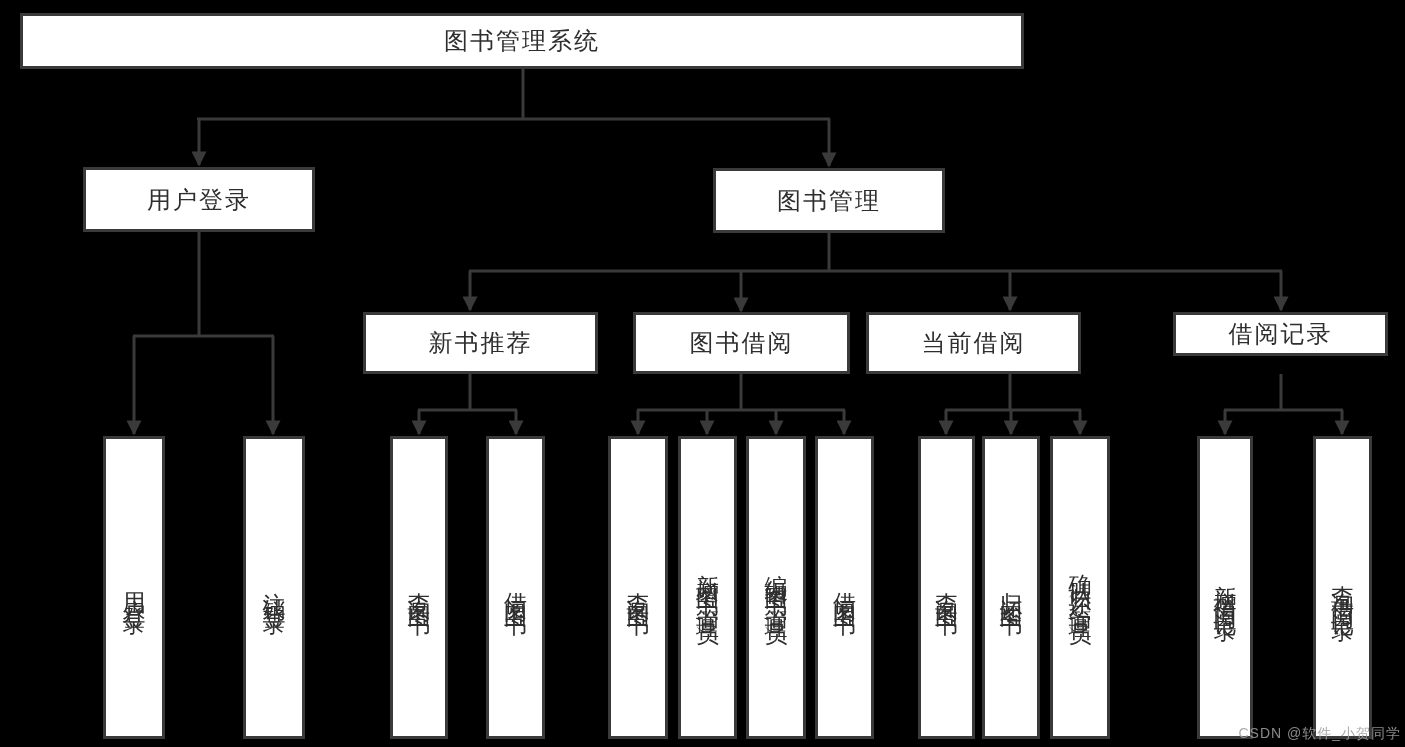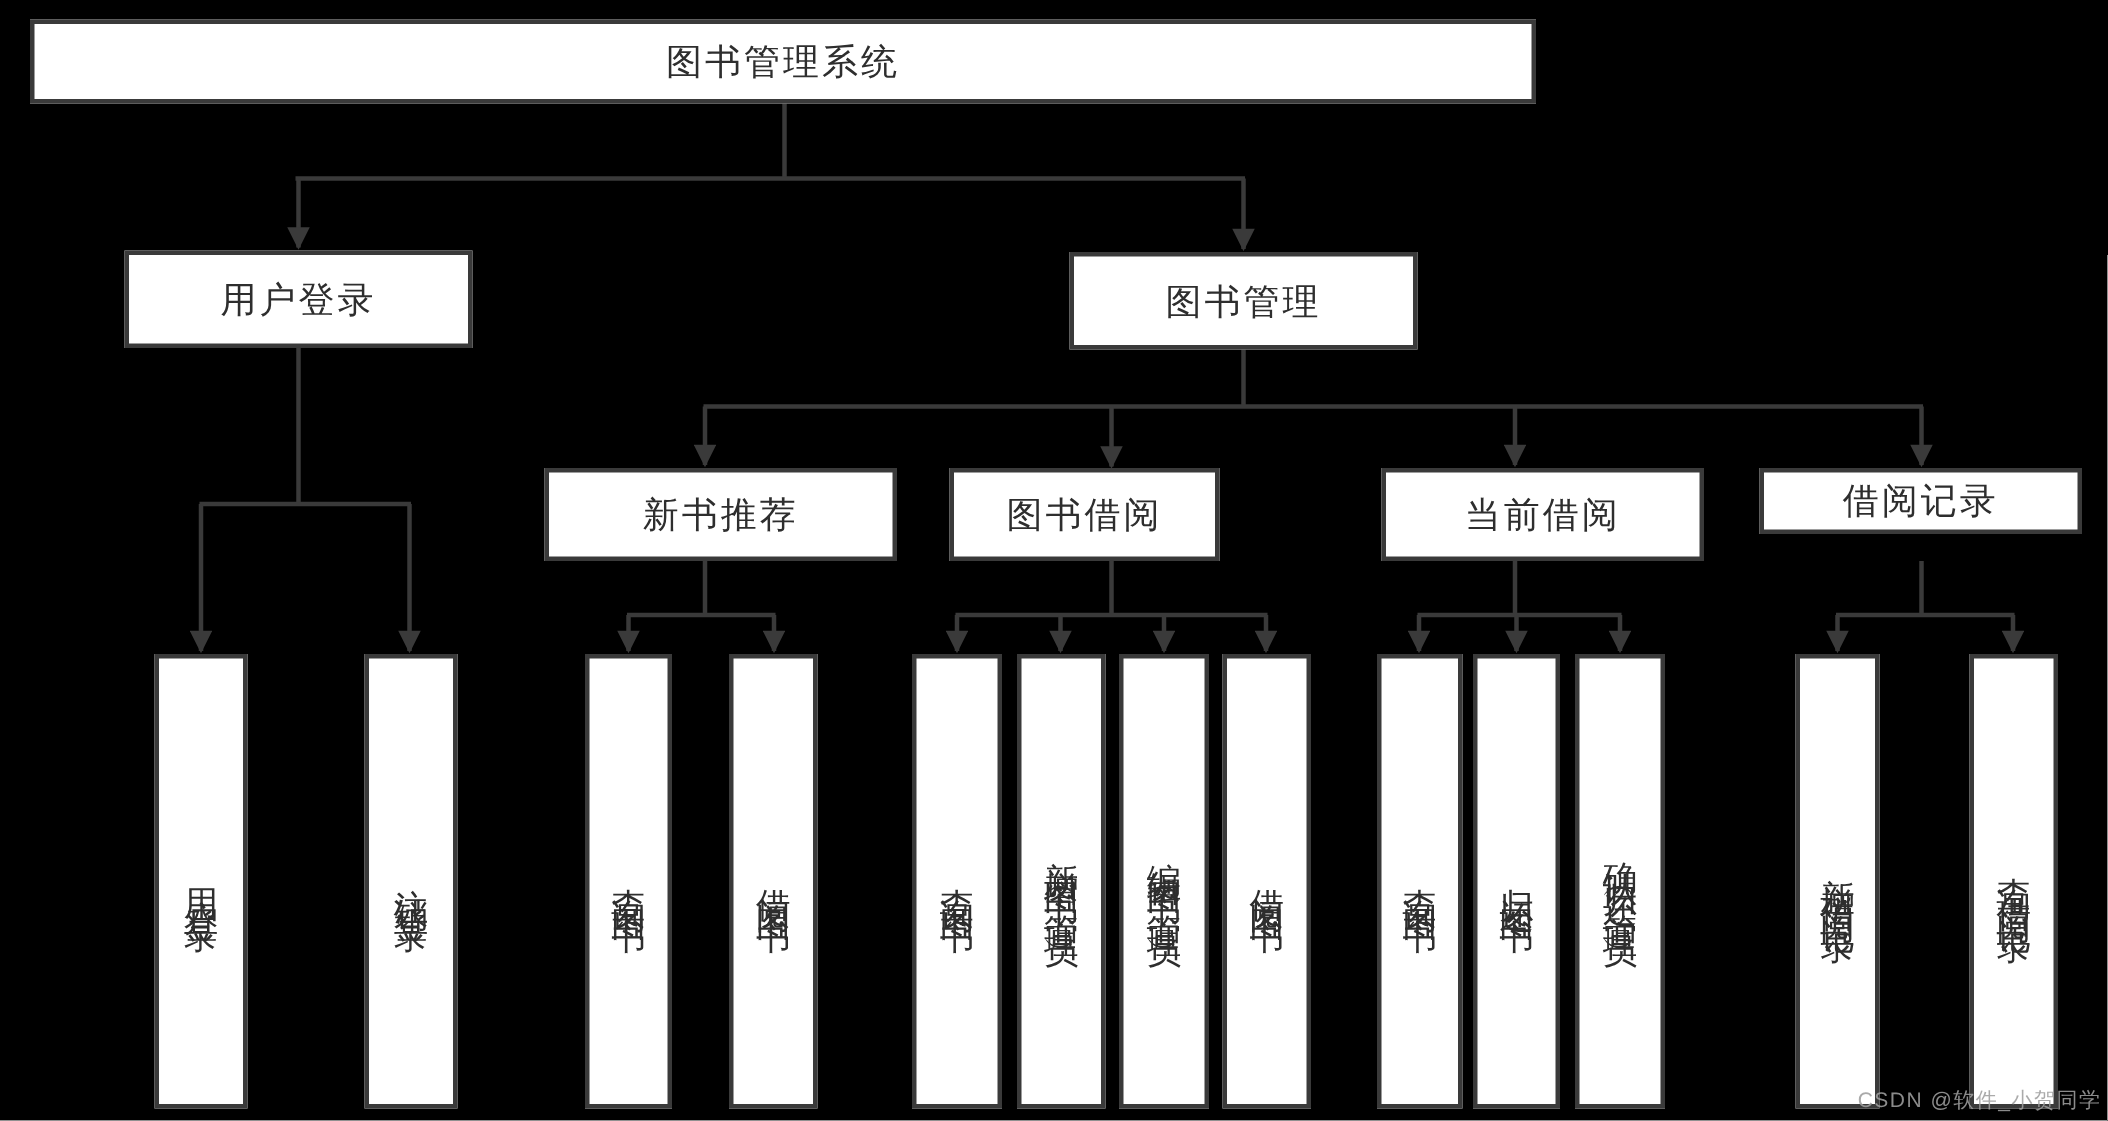--- a/index.html
+++ b/index.html
@@ -110,22 +110,22 @@
       <line x1="1342" y1="410" x2="1342" y2="434" marker-end="url(#arrow)"></line>
     </g>
   </svg>
 
   <div class="node hnode" style="left:20px; top:13px; width:1004px; height:56px;">图书管理系统</div>
 
   <div class="node hnode" style="left:83px; top:167px; width:232px; height:65px;">用户登录</div>
   <div class="node hnode" style="left:713px; top:168px; width:232px; height:65px;">图书管理</div>
 
   <div class="node hnode" style="left:363px; top:312px; width:235px; height:62px;">新书推荐</div>
-  <div class="node hnode" style="left:633px; top:312px; width:180px; height:62px;">图书借阅</div>
-  <div class="node hnode" style="left:921px; top:312px; width:215px; height:62px;">当前借阅</div>
+  <div class="node hnode" style="left:633px; top:312px; width:217px; height:62px;">图书借阅</div>
+  <div class="node hnode" style="left:866px; top:312px; width:215px; height:62px;">当前借阅</div>
   <div class="node hnode" style="left:1173px; top:312px; width:215px; height:44px;font-family:Liberation Serif, serif;">借阅记录</div>
 
   <div class="node leaf" style="left:103px; top:436px; width:62px; height:303px;">用户登录</div>
   <div class="node leaf" style="left:243px; top:436px; width:62px; height:303px;">注销登录</div>
 
   <div class="node leaf" style="left:390px; top:436px; width:58px; height:303px;">查询图书</div>
   <div class="node leaf" style="left:486px; top:436px; width:59px; height:303px;">借阅图书</div>
 
   <div class="node leaf" style="left:608px; top:436px; width:60px; height:303px;">查询图书</div>
   <div class="node leaf" style="left:678px; top:436px; width:59px; height:303px;">新增图书（管理员）</div>

